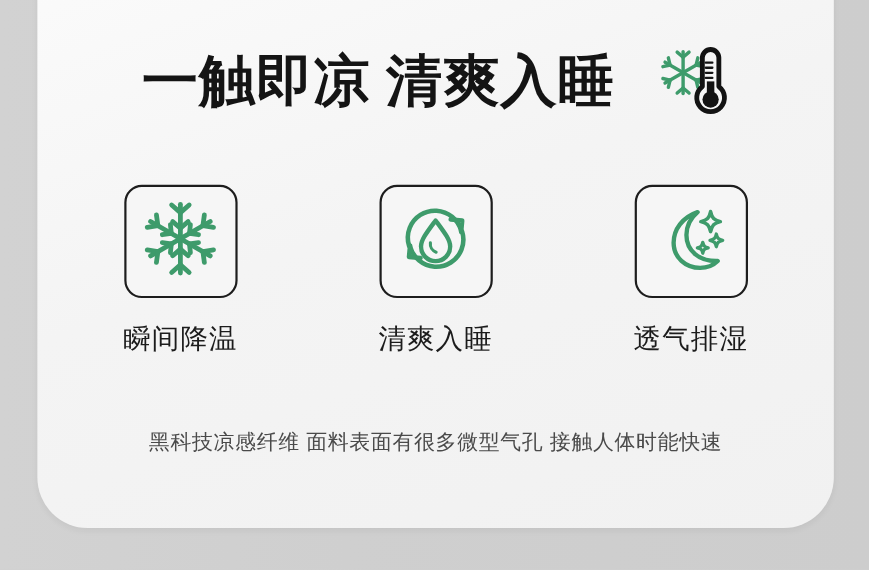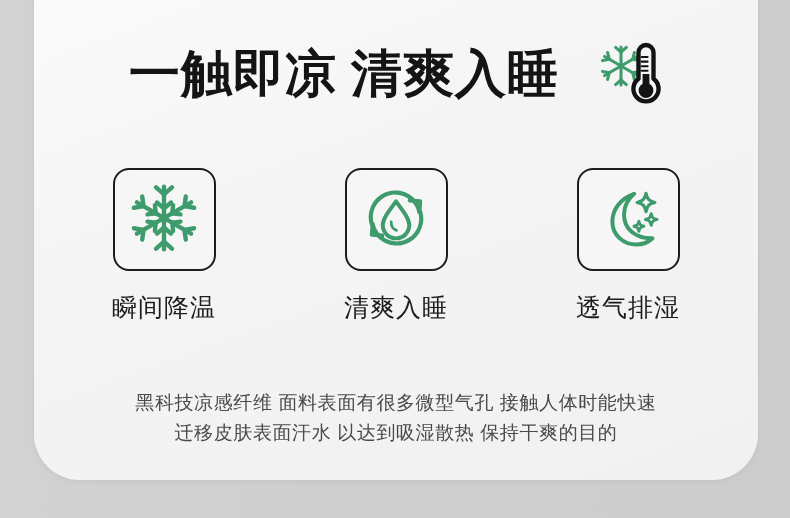--- a/index.html
+++ b/index.html
@@ -266,17 +266,16 @@
             </svg>
           </span>
         </div>
         <div class="feature-label">透气排湿</div>
       </div>
 
     </div>
 
     <div id="description">
       <span class="line">黑科技凉感纤维 面料表面有很多微型气孔 接触人体时能快速</span>
-      <span class="line">迁移皮肤表面汗水 以达到吸湿散热 保持干爽的目的</span>
     </div>
 
   </div>
 </div>
 
 </body></html>

